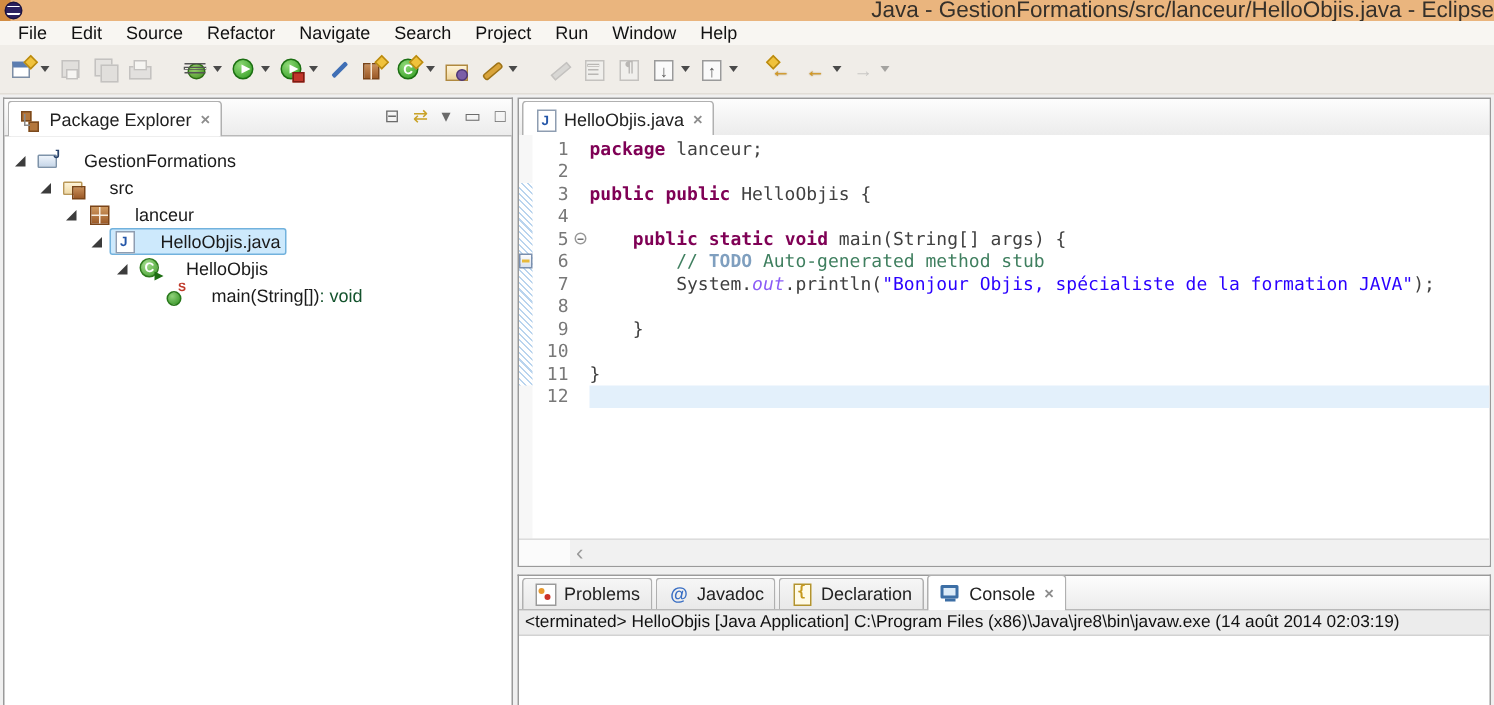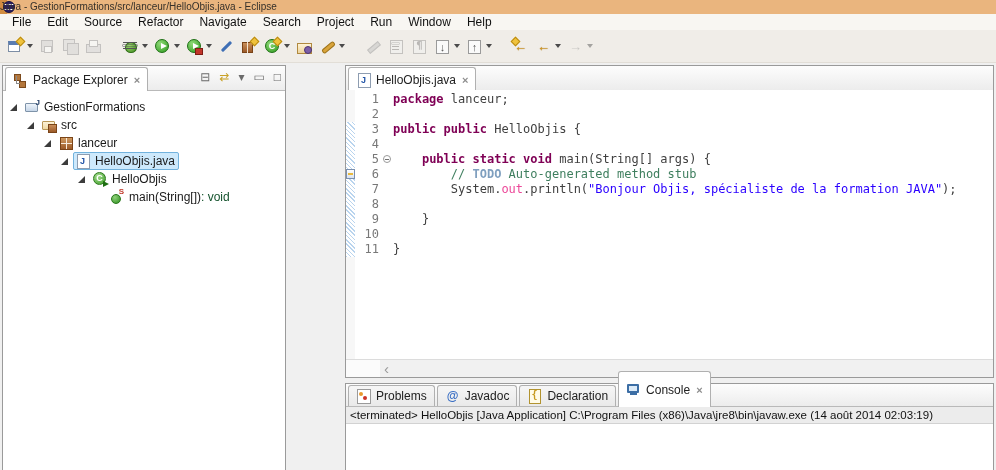--- a/index.html
+++ b/index.html
@@ -5,22 +5,22 @@
   html,body{margin:0;padding:0}
   body{width:996px;height:470px;position:relative;overflow:hidden;background:#f0f0f0;
        font-family:"Liberation Sans",sans-serif;-webkit-font-smoothing:antialiased}
 
   
   #titlebar{position:absolute;left:0;top:0;right:0;height:14px;background:#eab57e;}
   #titlebar .chip{position:absolute;left:0;top:0;width:7px;height:14px;background:#d28c42}
   #eclipse-icon{position:absolute;left:3px;top:1px;width:12px;height:12px;border-radius:50%;
      background:repeating-linear-gradient(#2b2160 0 2px,#ffffff 2px 3px,#2b2160 3px 5px);
      background-color:#2b2160;border:1px solid #1c1440;box-sizing:border-box}
-  #window-title{position:absolute;left:0;right:0;top:0;height:14px;line-height:14px;text-align:left;
-     font-size:10px;color:#35302a}
+  #window-title{position:absolute;left:0;right:0;top:0;height:14px;line-height:14px;text-align:right;
+     font-size:15px;color:#35302a}
 
   
   #menubar{position:absolute;left:0;top:14px;right:0;height:16px;background:#f8f6f2;font-size:12px;color:#111;
      display:flex;align-items:center;padding-left:4px}
   .menu-item{padding:0 8px;line-height:16px;cursor:default}
 
   
   #toolbar{position:absolute;left:0;top:30px;right:0;height:32px;background:#f0ede8;border-bottom:1px solid #e2ded7;
      display:flex;align-items:center;padding-left:4px}
   .tbtn{display:flex;align-items:center;border:none;background:transparent;padding:2px 2px;margin:0 1px;height:24px}
@@ -76,21 +76,21 @@
   .ic-next-annotation,.ic-previous-annotation{color:#555}
   .ic-next-annotation::before,.ic-previous-annotation::before{content:"";position:absolute;left:2px;top:2px;width:11px;
       height:12px;background:#fafafa;border:1px solid #9a9a9a}
   .ic-next-annotation .g,.ic-previous-annotation .g{position:relative;font-size:11px}
   .ic-last-edit-location,.ic-back{color:#d79b22;text-shadow:0 0 1px #8a5c07}
   .ic-forward{color:#9a9a9a}
   .ic-last-edit-location .spark{left:0;top:0;right:auto}
 
   
   .panel{position:absolute;background:#fff;border:1px solid #9a9a9a;box-sizing:border-box}
-  #left-panel{left:2px;top:65px;width:284px;bottom:0;border-bottom:none}
+  #left-panel{left:2px;top:65px;width:340px;bottom:0;border-bottom:none}
   #editor-panel{left:345px;top:65px;right:2px;height:313px}
   #console-panel{left:345px;top:383px;right:2px;bottom:0;border-bottom:none}
 
   .tabstrip{height:24px;background:linear-gradient(#fdfdfd,#ececec);border-bottom:1px solid #b9b9b9;
       display:flex;align-items:flex-end;position:relative}
   .tab{display:flex;align-items:center;gap:4px;height:23px;padding:0 7px;font-size:12px;color:#222;
       border:1px solid #b0b0b0;border-bottom:none;border-radius:3px 3px 0 0;background:linear-gradient(#f6f6f6,#e9e9e9);
       margin-left:2px;box-sizing:border-box}
   .tab.active{background:#fff;height:24px;margin-bottom:-1px}
   .tab .close{color:#8d8d8d;font-size:11px;font-weight:bold;margin-left:2px}
@@ -101,21 +101,21 @@
   
   #tree{padding-top:7px;font-size:12px;color:#1a1a1a}
   .tree-row{height:18px;display:flex;align-items:center}
   .exp{width:10px;height:10px;margin-right:3px;flex:none;position:relative}
   .exp-open::after{content:"";position:absolute;left:1px;top:2px;width:0;height:0;
       border-bottom:7px solid #3c3c3c;border-left:7px solid transparent}
   .exp-closed::after{content:"";position:absolute;left:2px;top:1px;width:0;height:0;
       border-top:4px solid transparent;border-bottom:4px solid transparent;border-left:5px solid #a8a8a8}
   .sel-wrap{display:flex;align-items:center;padding:0 3px 0 1px;border:1px solid transparent;border-radius:2px}
   .tree-row.selected .sel-wrap{background:#cde9fc;border-color:#72b2dd}
-  .tlabel{margin-left:4px;white-space:pre}
+  .tlabel{margin-left:16px;white-space:pre}
   .suffix.dim{color:#14532d}
   .suffix.gold{color:#a9853f}
 
   
   .tic{display:inline-block;width:16px;height:16px;position:relative;flex:none}
   .tfold{position:absolute;left:1px;top:4px;width:13px;height:9px;border-radius:1px;box-sizing:border-box}
   .tfold::before{content:"";position:absolute;left:-1px;top:-4px;width:6px;height:3px;border:1px solid inherit}
   .proj .tfold{background:linear-gradient(#eef4fb,#c6d6e8);border:1px solid #7e93a9}
   .proj .jsmall{position:absolute;right:0px;top:-1px;font:bold 8px "Liberation Sans",sans-serif;color:#27426b}
   .srcf .tfold{background:linear-gradient(#fdf3d8,#f0d9a4);border:1px solid #b99757}
@@ -170,30 +170,30 @@
   .fm{position:absolute;left:1px;top:3px;width:8px;height:8px;border:1px solid #9a9a9a;border-radius:50%;
       background:#fff;box-sizing:border-box}
   .fm::after{content:"";position:absolute;left:1px;right:1px;top:2.5px;height:1px;background:#707070}
   .codecell{flex:1;white-space:pre;color:#000}
   .codecell.cur{background:#e3f0fb}
   .tok.kw{color:#7f0055;font-weight:bold}
   .tok.pl{color:#404040}
   .tok.cm{color:#3f7f5f}
   .tok.todo{color:#7f9fbf;font-weight:bold}
   .tok.str{color:#2a00ff}
-  .tok.fld{color:#ec4899;}
+  .tok.fld{color:#8b5cf6;font-style:italic}
   #hscrollbar{position:absolute;left:0;right:0;bottom:0;height:17px;background:#f1f1f1;border-top:1px solid #dcdcdc;
       display:flex;align-items:center}
   #hscrollbar .sb-left{width:34px;height:100%;background:#fbfbfb}
   #hscrollbar .chev{color:#9a9a9a;font-size:15px;line-height:15px;margin-left:4px}
 
   
   #console-tabs{height:22px}
   #console-tabs .tab{height:21px;font-size:12px}
-  #console-tabs .tab.active{height:36px}
+  #console-tabs .tab.active{height:24px}
   #console-status{height:16px;background:#ececec;border-bottom:1px solid #d2d2d2;font-size:11.5px;color:#111;
       line-height:16px;padding-left:4px;white-space:nowrap;overflow:hidden}
   #console-output{font:12px/16px "DejaVu Sans Mono",monospace;color:#000;padding:4px 0 0 4px;white-space:pre}
 </style>
 </head>
 <body>
 
 <div id="titlebar">
   <span class="chip"></span>
   <span id="eclipse-icon"></span>
@@ -450,20 +450,25 @@
         <div class="erow">
           <span class="ln">10</span>
           <span class="foldcol"></span>
           <span class="codecell"></span>
         </div>
         <div class="erow">
           <span class="ln">11</span>
           <span class="foldcol"></span>
           <span class="codecell"><span class="tok pl">}</span></span>
         </div>
+        <div class="erow">
+          <span class="ln">12</span>
+          <span class="foldcol"></span>
+          <span class="codecell cur"></span>
+        </div>
       </div>
     <div id="hscrollbar">
       <span class="sb-left"></span>
       <span class="chev">‹</span>
     </div>
   </div>
 </div>
 
 <div id="console-panel" class="panel">
   <div class="tabstrip" id="console-tabs">

